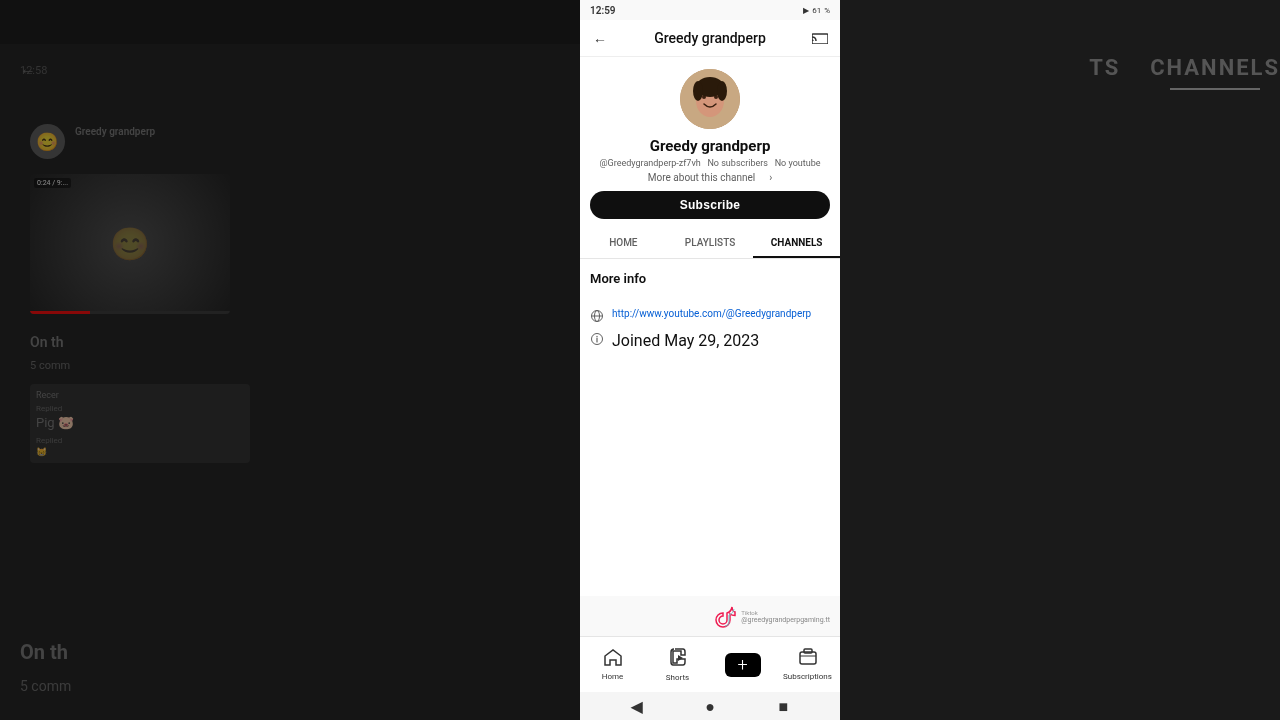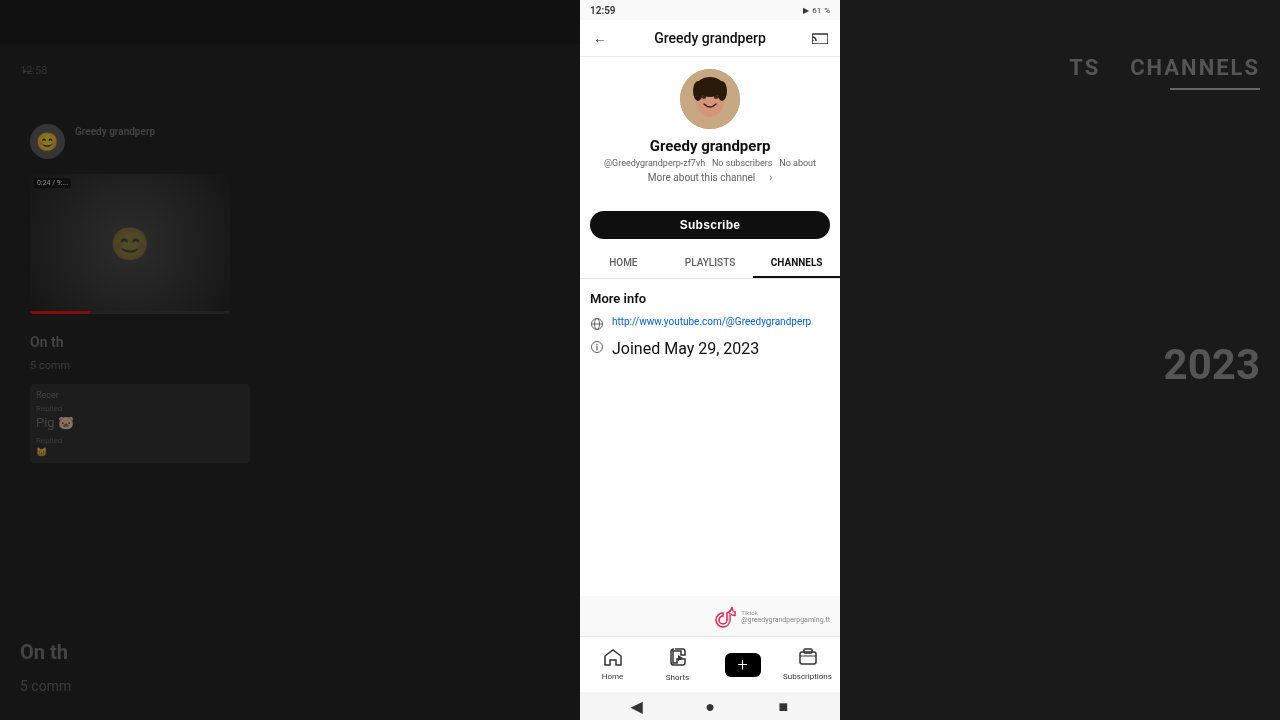--- a/index.html
+++ b/index.html
@@ -173,21 +173,20 @@
       background: #0f0f0f;
       color: #fff;
       border: none;
       border-radius: 20px;
       padding: 7px 0;
       width: 100%;
       font-size: 12px;
       font-weight: 600;
       cursor: pointer;
       letter-spacing: 0.3px;
-      margin-top: 20px;
     }
 
     
     .tabs {
       display: flex;
       border-bottom: 1px solid #e5e5e5;
       background: #fff;
     }
 
     .tab {
@@ -213,21 +212,21 @@
       flex: 1;
       background: #fff;
       padding: 12px 10px;
       overflow-y: auto;
     }
 
     .more-info-title {
       font-size: 13px;
       font-weight: 600;
       color: #0f0f0f;
-      margin-bottom: 10px;
+      margin-bottom: 22px;
     }
 
     .info-row {
       display: flex;
       align-items: flex-start;
       gap: 8px;
       margin-bottom: 8px;
     }
 
     .info-icon {
@@ -363,35 +362,32 @@
       <span>On th</span>
     </div>
     <div style="position:absolute; bottom:70px; left:20px; color:#666; font-size:14px;">
       <span>5 comm</span>
     </div>
   </div>
 </div>
 
 <div class="bg-right">
 
-  <div style="position:absolute; top:55px; right:0; width:100%; display:flex; justify-content:flex-end; gap:30px; padding-right:20px;text-align:right;">
+  <div style="position:absolute; top:55px; right:0; width:100%; display:flex; justify-content:flex-end; gap:30px; text-align:right;">
     <div style="font-size:22px; font-weight:700; color:#555; letter-spacing:2px;">
       <span>TS</span>
     </div>
     <div style="font-size:22px; font-weight:700; color:#555; letter-spacing:2px;">
       <span>CHANNELS</span>
     </div>
   </div>
 
   <div style="position:absolute; top:88px; right:20px; width:90px; height:2px; background:#666;"></div>
 
 
-  <div style="position:absolute; top:340px; right:20px;">
-    <span style="font-size:42px; font-weight:700; color:#555;">2023</span>
-  </div>
 </div>
 
 <div class="phone-screen">
 
   <div class="status-bar">
     <div class="status-left">12:59</div>
     <div class="status-icons">
 
       <span style="font-size:8px;">▶</span>
       <span style="font-size:8px;">61</span>
@@ -431,21 +427,21 @@
           <ellipse cx="42" cy="22" rx="5" ry="10" fill="#2a1a0a"></ellipse>
         </svg>
       </div>
     </div>
 
     <div class="channel-name">Greedy grandperp</div>
 
     <div class="channel-meta">
       <span>@Greedygrandperp-zf7vh</span>&nbsp;&nbsp;
       <span>No subscribers</span>&nbsp;&nbsp;
-      <span>No about</span>
+      <span>No youtube</span>
     </div>
 
     <div class="more-about">
       <span>More about this channel</span>
       <span>›</span>
     </div>
 
     <button class="subscribe-btn">Subscribe</button>
   </div>
 

